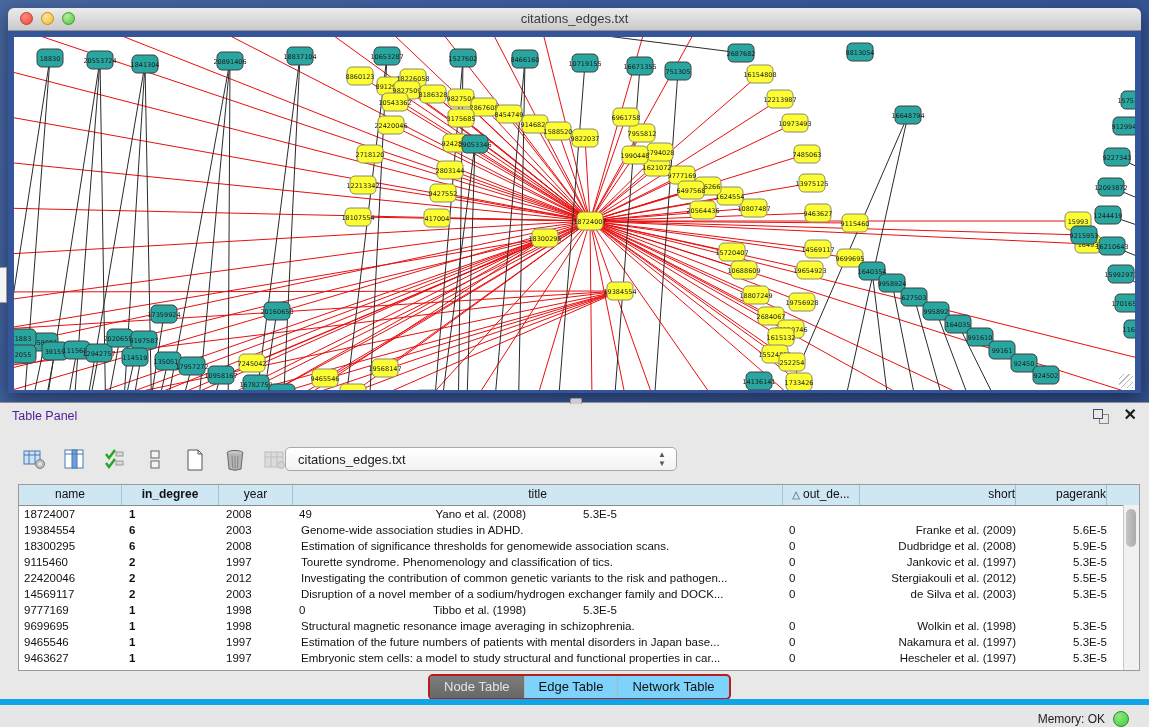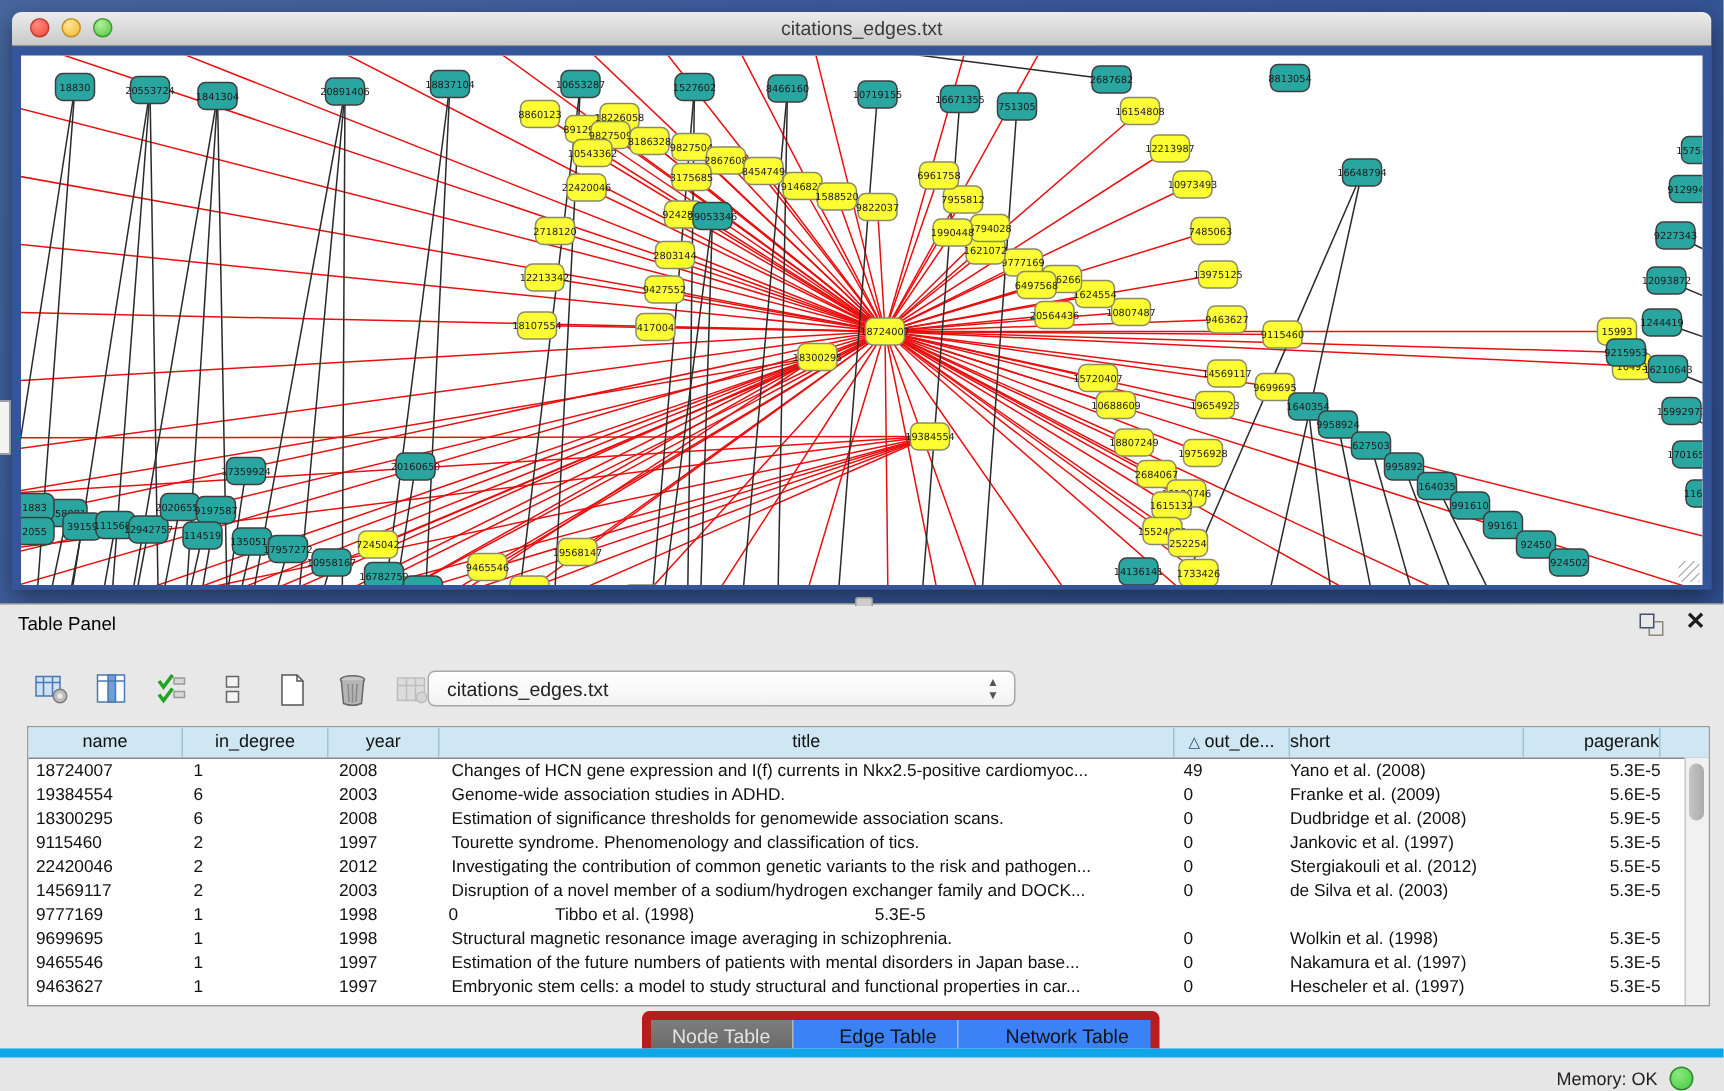--- a/index.html
+++ b/index.html
@@ -25,53 +25,53 @@
   .edge-k{stroke:#2a2a2a;stroke-width:1;}
   .grip{position:absolute;right:2px;bottom:2px;width:14px;height:14px;
     background:repeating-linear-gradient(135deg,transparent 0 3px,#b9b9b9 3px 4px);}
   .sliver{position:absolute;left:0;top:267px;width:6px;height:34px;background:#f4f4f4;border:1px solid #9a9a9a;border-left:none;}
   
   .table-panel{position:absolute;left:0;top:402px;width:1149px;height:297px;
     background:#e8e8e8;border-top:1px solid #8e8e8e;}
   .tp-grip{position:absolute;left:570px;top:-5px;width:10px;height:5px;
     background:#cdcdcd;border:1px solid #9a9a9a;border-bottom:none;border-radius:2px 2px 0 0;}
   .tp-header{position:absolute;left:0;top:0;width:100%;height:26px;}
-  .tp-title{position:absolute;left:12px;top:6px;font-size:12.5px;color:#000000;text-align:right;}
+  .tp-title{position:absolute;left:12px;top:6px;font-size:12.5px;color:#4c1d95;text-align:right;}
   .tp-float{position:absolute;right:40px;top:6px;width:16px;height:14px;}
   .tp-float .sq1{position:absolute;left:0;top:0;width:8px;height:8px;border:1.5px solid #44506b;background:#e8e8e8;}
   .tp-float .sq2{position:absolute;left:6px;top:5px;width:8px;height:8px;border:1.5px solid #8a8a7a;background:#e8e8e8;}
   .tp-close{position:absolute;right:12px;top:3px;font-size:16px;font-weight:bold;color:#1c1c1c;line-height:18px;}
   .toolbar{position:absolute;left:22px;top:42px;height:30px;display:flex;align-items:center;gap:14px;}
   .tbtn{width:26px;height:24px;display:flex;align-items:center;justify-content:center;}
   .fx{font-family:"Liberation Serif",serif;font-style:italic;font-size:15px;color:#222;}
   .tselect{position:absolute;left:285px;top:44px;width:392px;height:24px;background:linear-gradient(#ffffff,#f2f2f2);
     border:1px solid #a8a8a8;border-radius:5px;font-size:13px;color:#222;line-height:24px;
     padding-left:12px;box-sizing:border-box;}
   .tsel-arrows{position:absolute;right:10px;top:2px;font-size:8px;color:#555;line-height:9px;text-align:center;}
   
   .tview{position:absolute;left:18px;top:81px;width:1122px;height:187px;background:#fff;border:1px solid #9a9a9a;box-sizing:border-box;}
   .thead{display:flex;height:20px;background:#cfe6f3;border-bottom:1px solid #8a8a8a;}
   .hcell{box-sizing:border-box;border-right:1px solid #9ec4d8;font-size:12px;color:#111;
     text-align:center;line-height:19px;overflow:hidden;white-space:nowrap;}
   .hcell .sorttri{color:#2c4a78;font-size:10px;margin-right:3px;}
   .trow{display:flex;height:16px;}
   .cell{box-sizing:border-box;font-size:11.5px;color:#111;line-height:16px;overflow:hidden;white-space:nowrap;}
   .c0{width:103px;padding-left:5px;}
-  .c1{width:97px;padding-left:7px;}
+  .c1{width:97px;padding-left:7px;font-weight:bold;}
   .c2{width:74px;padding-left:7px;}
   .c3{width:490px;padding-left:8px;}
   .c4{width:77px;padding-left:6px;}
-  .c5{width:156px;text-align:left;}
+  .c5{width:156px;text-align:right;}
   .c6{width:91px;text-align:right;}
   .hcell.c0,.hcell.c1,.hcell.c2,.hcell.c3,.hcell.c4{padding-left:0;}
   .vscroll{position:absolute;right:0;top:20px;bottom:0;width:15px;background:#f1f1f1;border-left:1px solid #c9c9c9;}
   .vthumb{position:absolute;left:2px;top:4px;width:10px;height:38px;background:linear-gradient(90deg,#c6c6c6,#ababab);border-radius:5px;}
   
   .tabs{position:absolute;left:428px;top:271px;height:22px;display:flex;
-    border:6px solid #b91c1c;border-radius:5px;overflow:hidden;background:#3b82f6;gap:17px;}
+    border:2px solid #b91c1c;border-radius:5px;overflow:hidden;background:#7dd3fc;}
   .tab{font-size:13px;line-height:22px;padding:0 14px;color:#111;border-right:1px solid #b5b5b5;}
   .tab:last-child{border-right:none;}
   .tab.sel{background:linear-gradient(#7d7d7d,#676767);color:#e3e3e3;}
   
   .statusbar{position:absolute;left:0;top:699px;width:1149px;height:28px;background:#e6e6e6;border-top:6px solid #0ea5e9;}
   .mem{position:absolute;right:44px;top:7px;font-size:12px;color:#222;}
   .memdot{position:absolute;right:20px;top:6px;width:14px;height:14px;border-radius:50%;
     background:radial-gradient(circle at 35% 30%,#8fe87f,#3fcc3f);border:1px solid #2c8c2c;}
 </style>
 </head>
@@ -855,21 +855,20 @@
         <div class="hcell c3">title</div>
         <div class="hcell c4"><span class="sorttri">△</span>out_de...</div>
         <div class="hcell c5">short</div>
         <div class="hcell c6">pagerank</div>
       </div>
     <div id="tbody">
         <div class="trow">
           <div class="cell c0">18724007</div>
           <div class="cell c1">1</div>
           <div class="cell c2">2008</div>
-          <div class="cell c3">Changes of HCN gene expression and I(f) currents in Nkx2.5-positive cardiomyoc...</div>
           <div class="cell c4">49</div>
           <div class="cell c5">Yano et al. (2008)</div>
           <div class="cell c6">5.3E-5</div>
         </div>
         <div class="trow">
           <div class="cell c0">19384554</div>
           <div class="cell c1">6</div>
           <div class="cell c2">2003</div>
           <div class="cell c3">Genome-wide association studies in ADHD.</div>
           <div class="cell c4">0</div>

